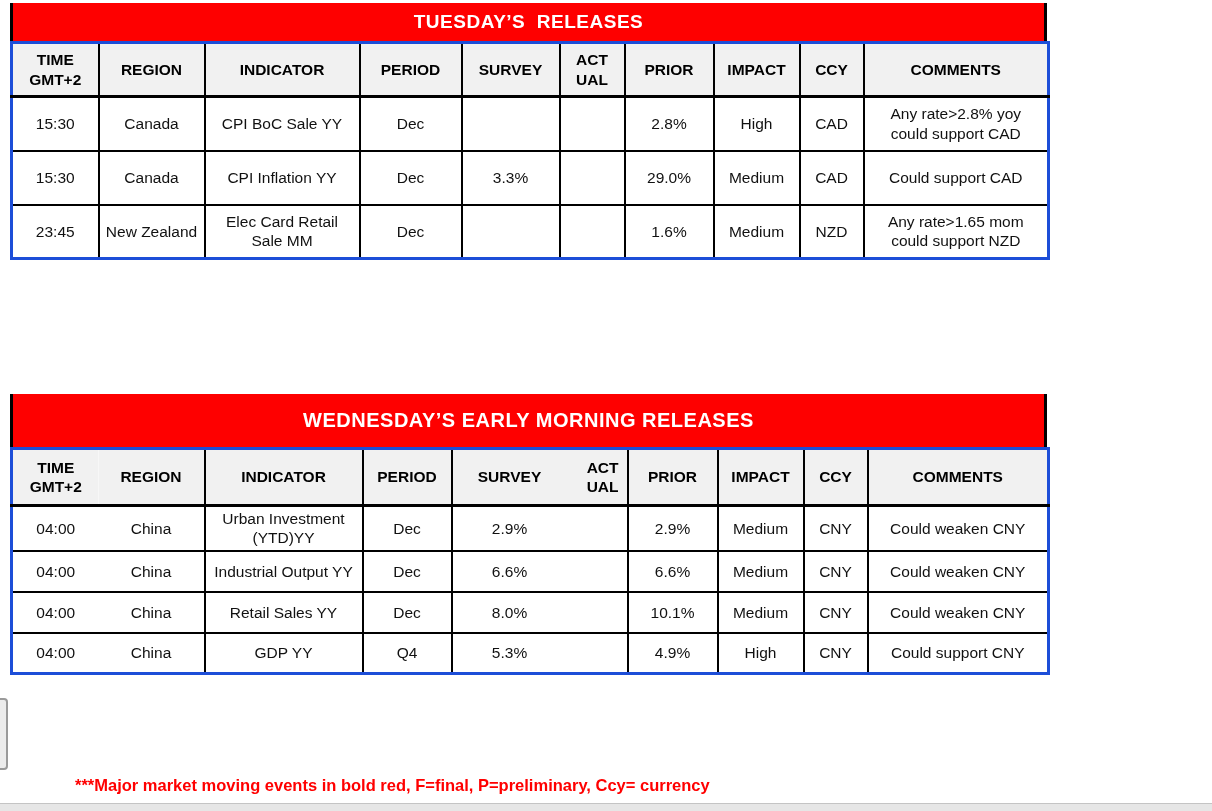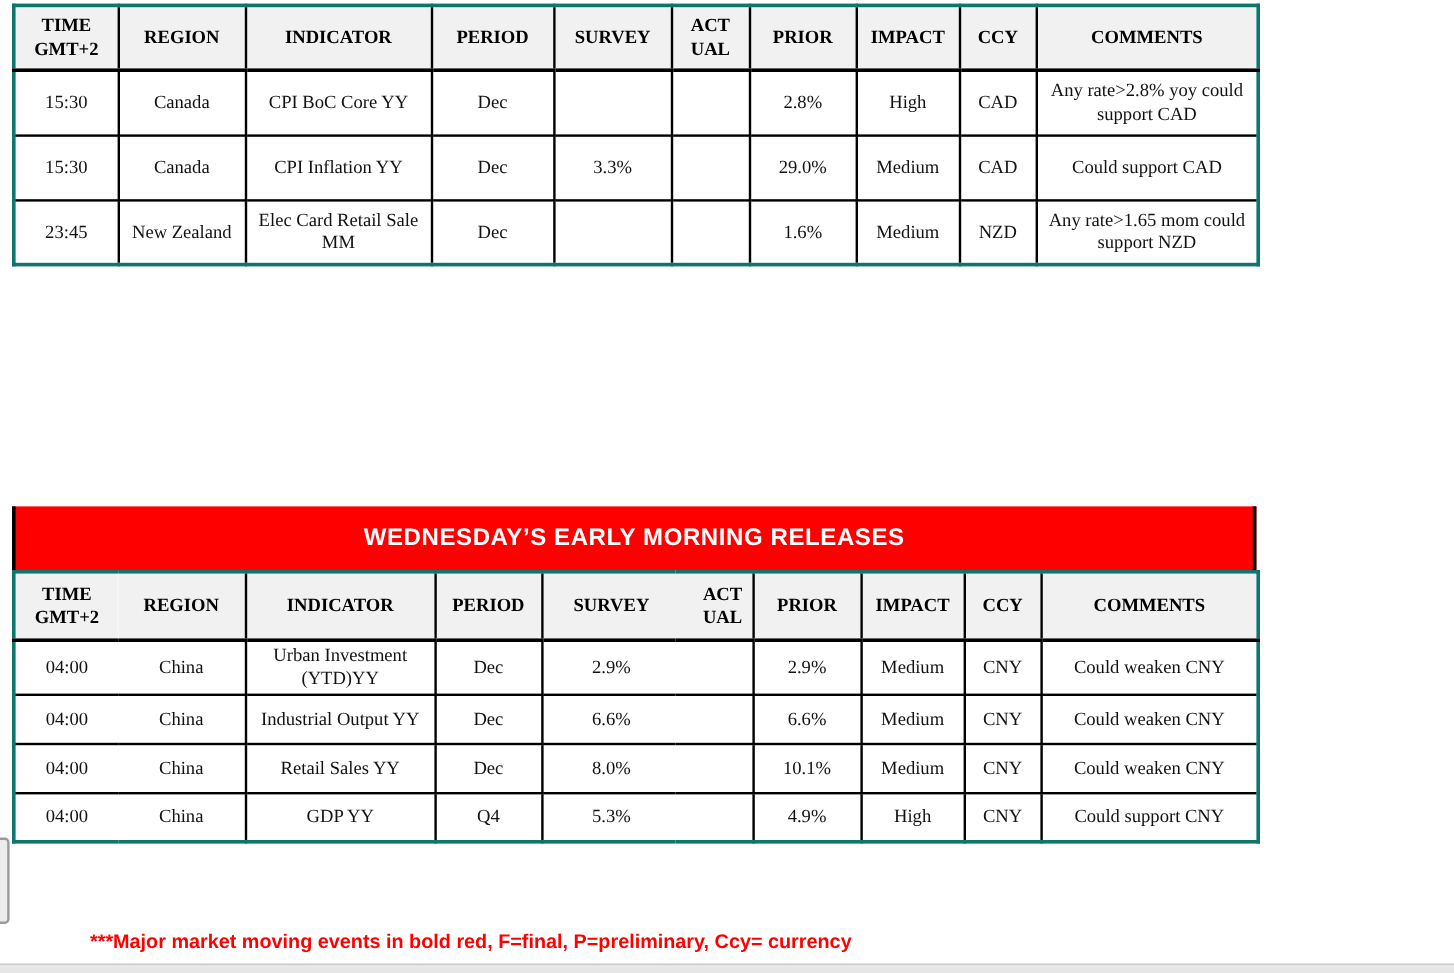--- a/index.html
+++ b/index.html
@@ -4,33 +4,33 @@
 <style>
   html,body{margin:0;padding:0;}
   body{
     width:1212px;height:811px;position:relative;overflow:hidden;
     background:#ffffff;
     font-family:"Liberation Sans","DejaVu Sans",sans-serif;
     color:#111;
   }
   .tablewrap{position:absolute;left:10px;width:1037px;}
   .t1wrap{top:3px;}
-  .t2wrap{top:422px;}
+  .t2wrap{top:394px;}
 
   .titlebar{
     background:#FE0000;color:#ffffff;font-weight:bold;text-align:center;
     border-left:3px solid #000;border-right:3px solid #000;
     white-space:pre;letter-spacing:.5px;
   }
   .t1wrap .titlebar{height:38px;line-height:38px;font-size:19px;}
   .t2wrap .titlebar{height:53px;line-height:53px;font-size:20px;}
 
   table.tbl{
     border-collapse:collapse;table-layout:fixed;width:1037px;
-    border:3px solid #0f766e;font-size:15.5px;font-family:Liberation Serif, serif;
+    border:3px solid #1d4ed8;font-size:15.5px;
   }
   .tbl th,.tbl td{
     border:2px solid #000;text-align:center;vertical-align:middle;
     padding:2px 6px;line-height:1.25;overflow:hidden;
   }
   .tbl th{background:#F1F1F1;font-weight:bold;font-size:15.5px;color:#000;}
   .tbl tr.hdr th{border-bottom:3px solid #000;}
   .t1 tr{height:54px;}
   .t2 tr.hdr{height:57px;}
   .t2 tr{height:41px;}
@@ -62,20 +62,21 @@
   }
   .bottom-strip{
     position:absolute;left:0;top:803px;width:1212px;height:8px;
     background:#e6e6e6;border-top:1px solid #c4c4c4;
   }
 </style>
 </head>
 <body>
 
 <div class="tablewrap t1wrap">
+  <div class="titlebar">TUESDAY’S  RELEASES</div>
   <table class="tbl t1">
     <colgroup>
       <col style="width:87px">
         <col style="width:106px">
         <col style="width:155px">
         <col style="width:102px">
       <col style="width:98px">
         <col style="width:65px">
         <col style="width:89px">
         <col style="width:86px">
@@ -97,21 +98,21 @@
             <span>UAL</span>
           </th>
       <th>PRIOR</th>
       <th>IMPACT</th>
       <th>CCY</th>
       <th>COMMENTS</th>
     </tr>
     <tr>
       <td>15:30</td>
       <td>Canada</td>
-      <td>CPI BoC Core YY</td>
+      <td>CPI BoC Sale YY</td>
       <td>Dec</td>
       <td></td>
       <td></td>
       <td>2.8%</td>
       <td>High</td>
       <td>CAD</td>
       <td>Any rate&gt;2.8% yoy could support CAD</td>
     </tr>
     <tr>
       <td>15:30</td>

